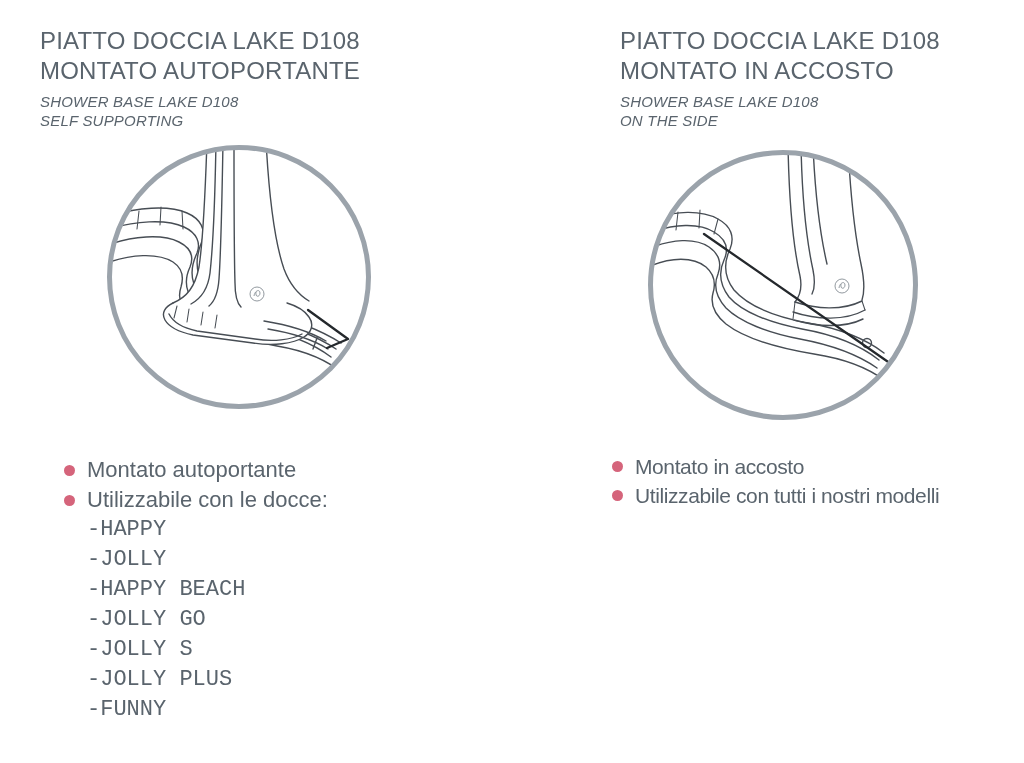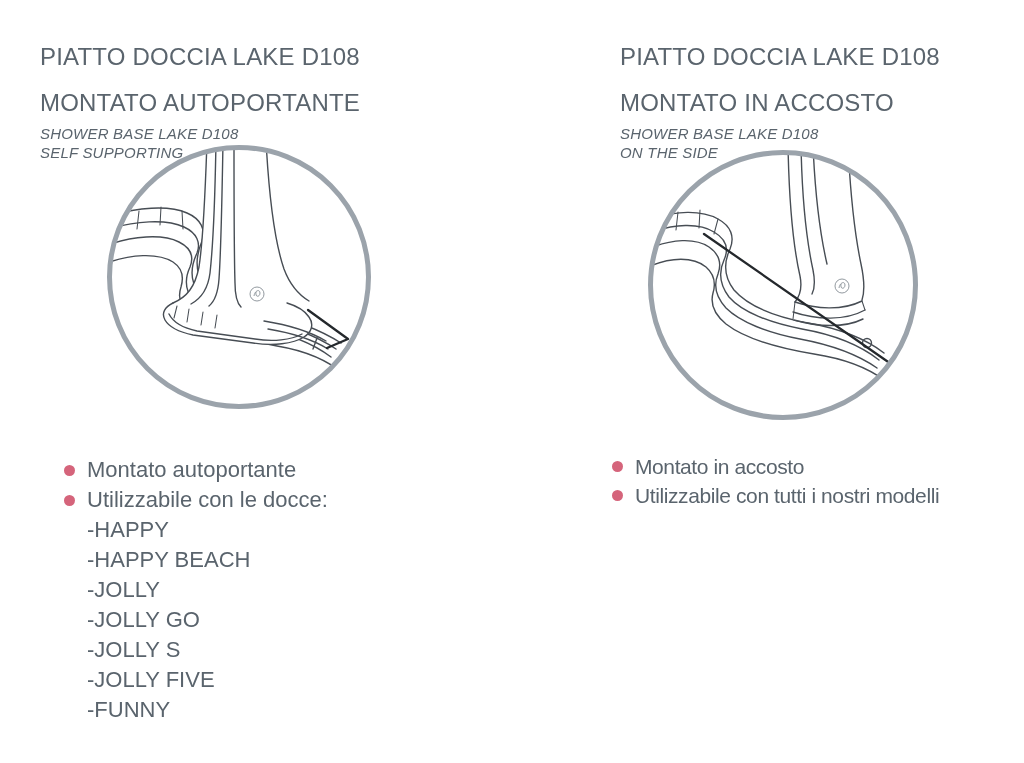--- a/index.html
+++ b/index.html
@@ -20,21 +20,21 @@
   }
   .page{position:relative;width:1024px;height:763px;}
 
   .header{position:absolute;top:26px;}
   .header.left{left:40px;}
   .header.right{left:620px;}
   .title{
     font-size:24px;line-height:30px;font-weight:400;
     letter-spacing:0.2px;color:var(--c-text,#5a646d);
   }
-  .title span{display:block;margin-top:16px;}
+  .title span{display:block;}
   .subtitle{
     margin-top:6px;font-size:15px;line-height:19px;font-weight:400;
     letter-spacing:0.2px;color:var(--c-text,#5a646d);
   }
   .subtitle span{display:block;font-style:italic;}
 
   figure.illu{position:absolute;}
   figure.illu.left{left:103px;top:141px;width:272px;height:272px;}
   figure.illu.right{left:644px;top:146px;width:278px;height:278px;}
   svg .ln{stroke:var(--c-line,#474d54);fill:none;stroke-width:1.4;stroke-linecap:round;stroke-linejoin:round;}
@@ -50,21 +50,21 @@
   ul.bullets li{
     display:flex;align-items:center;
     font-size:22px;line-height:30px;font-weight:400;
     color:var(--c-text,#5a646d);white-space:nowrap;
   }
   ul.bullets.right li{font-size:21px;line-height:29px;letter-spacing:-0.4px;}
   ul.bullets li .dot{
     flex:0 0 auto;width:11px;height:11px;border-radius:50%;
     background:var(--c-bullet,#d5647b);margin-right:12px;
   }
-  ul.bullets li.sub{padding-left:23px;}
+  ul.bullets li.sub{padding-left:23px;font-family:Liberation Mono, monospace;}
 </style>
 </head>
 <body>
 
 <div class="page">
 
   <header class="header left">
     <h1 class="title">
       <span>PIATTO DOCCIA LAKE D108</span>
       <span>MONTATO AUTOPORTANTE</span>
@@ -182,25 +182,25 @@
   <ul class="bullets left">
     <li>
       <span class="dot"></span>
       <span>Montato autoportante</span>
     </li>
     <li>
       <span class="dot"></span>
       <span>Utilizzabile con le docce:</span>
     </li>
     <li class="sub">-HAPPY</li>
+    <li class="sub">-JOLLY</li>
     <li class="sub">-HAPPY BEACH</li>
-    <li class="sub">-JOLLY</li>
     <li class="sub">-JOLLY GO</li>
     <li class="sub">-JOLLY S</li>
-    <li class="sub">-JOLLY FIVE</li>
+    <li class="sub">-JOLLY PLUS</li>
     <li class="sub">-FUNNY</li>
   </ul>
 
   <ul class="bullets right">
     <li>
       <span class="dot"></span>
       <span>Montato in accosto</span>
     </li>
     <li>
       <span class="dot"></span>

